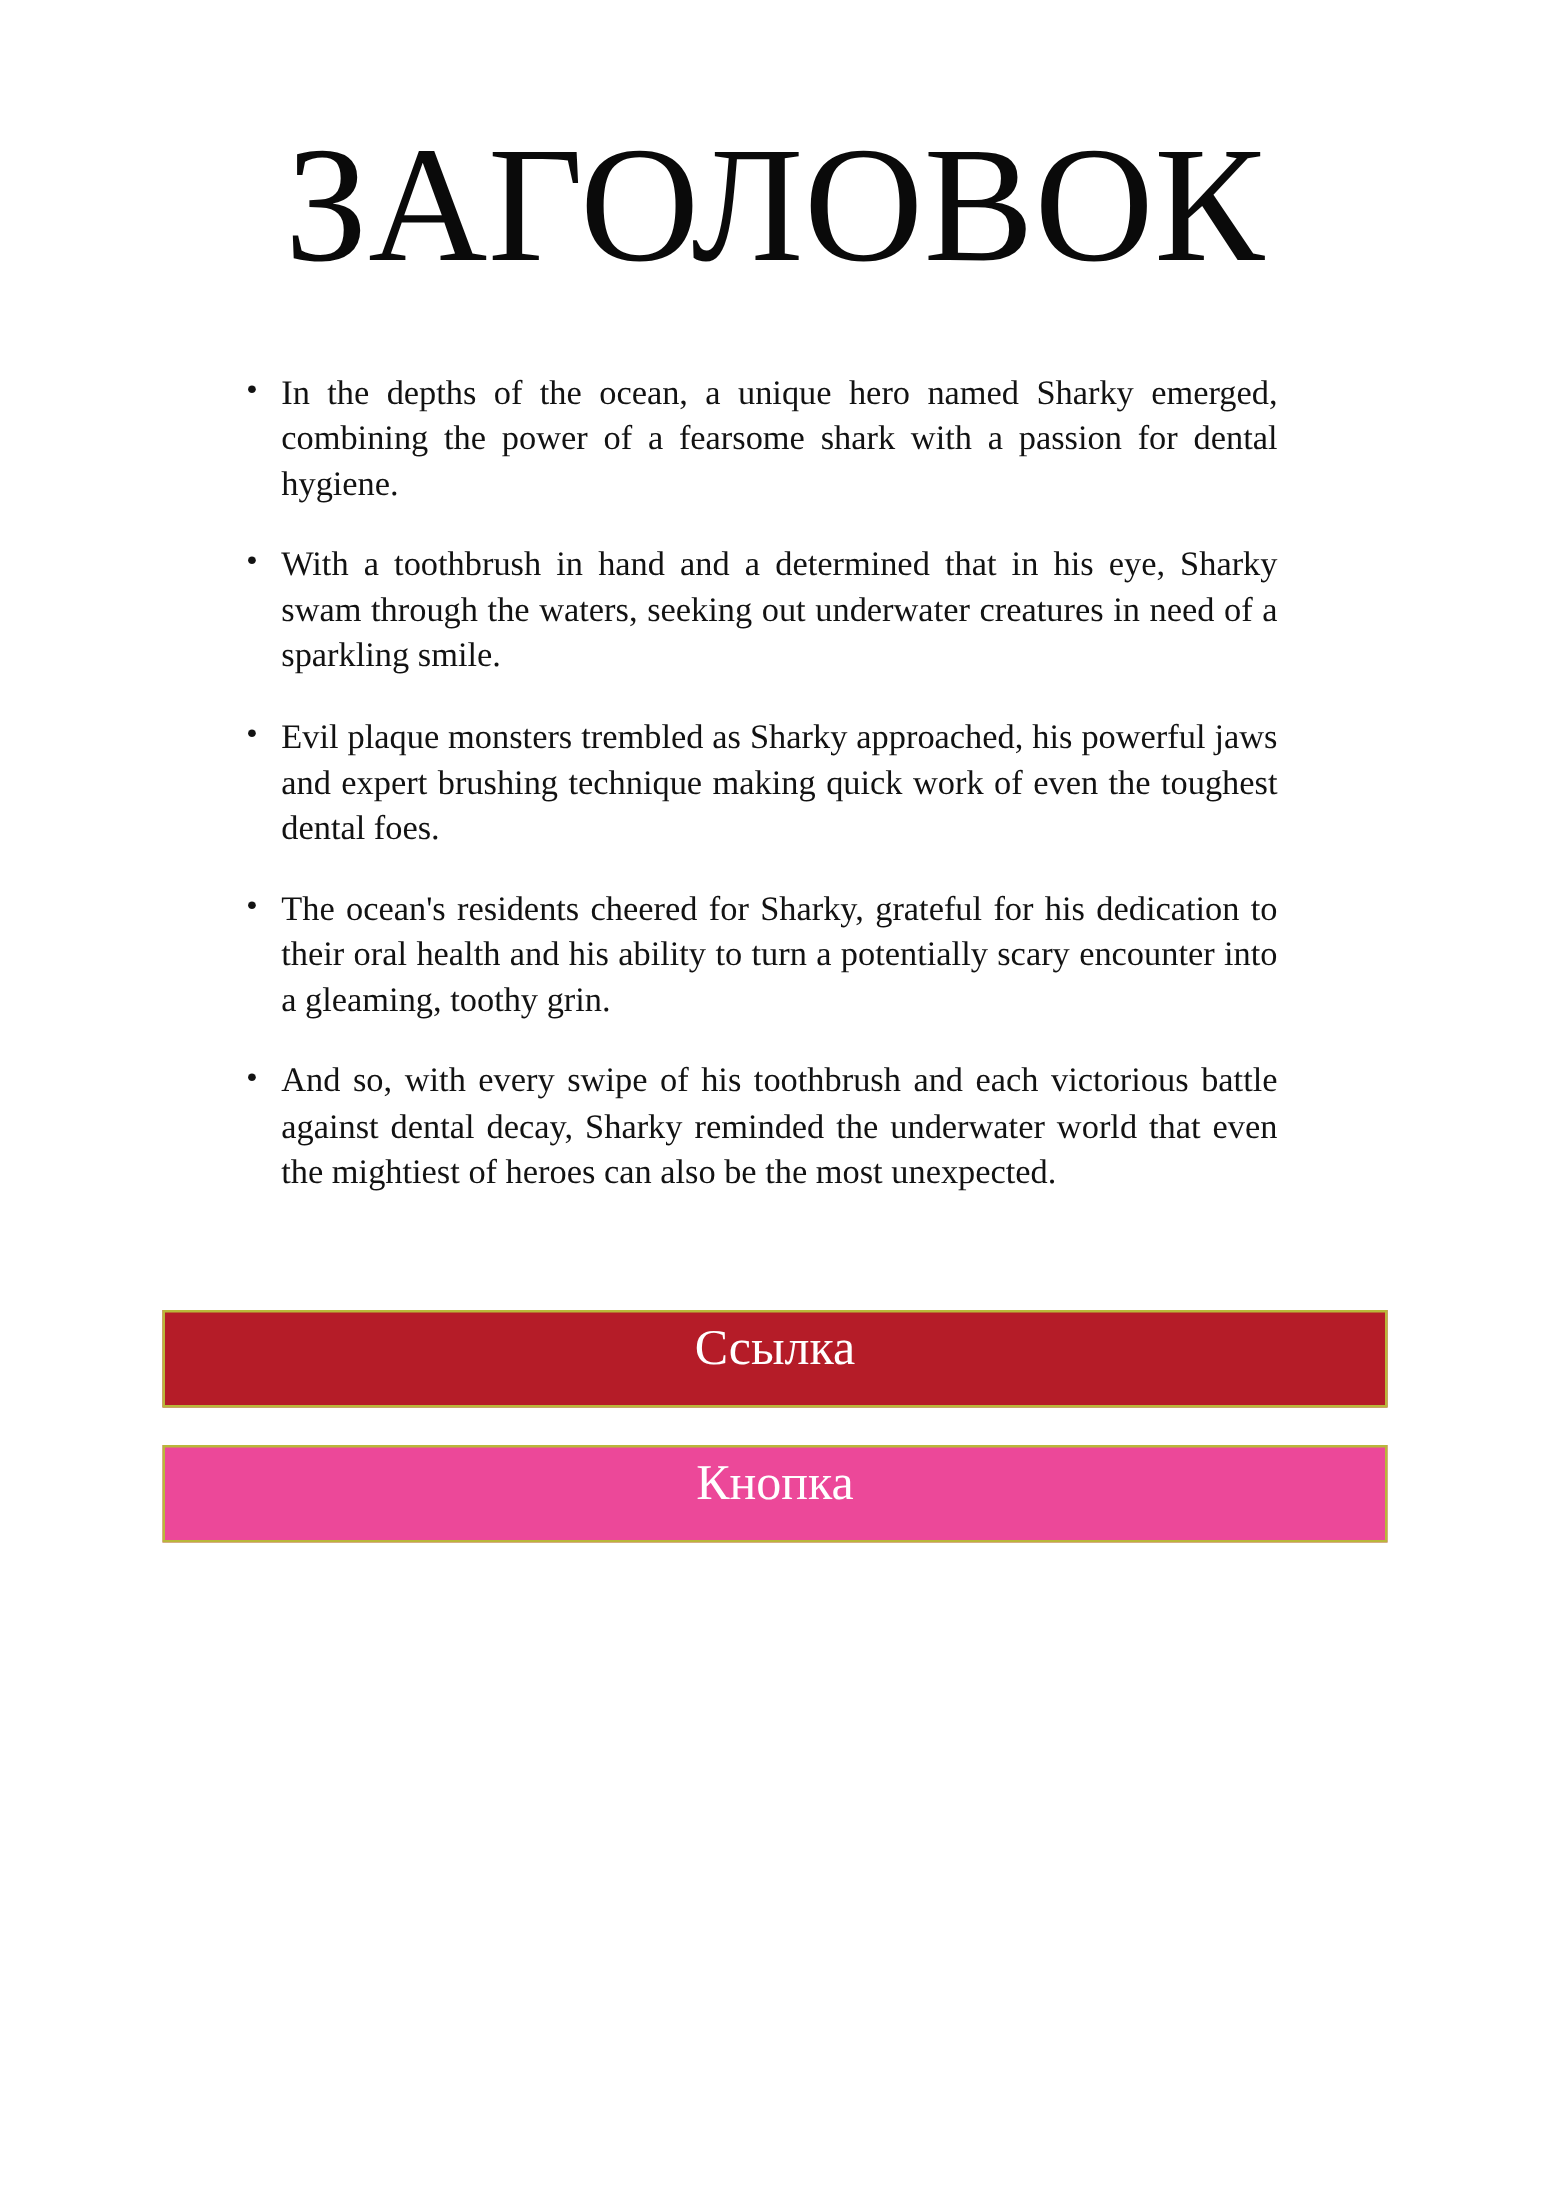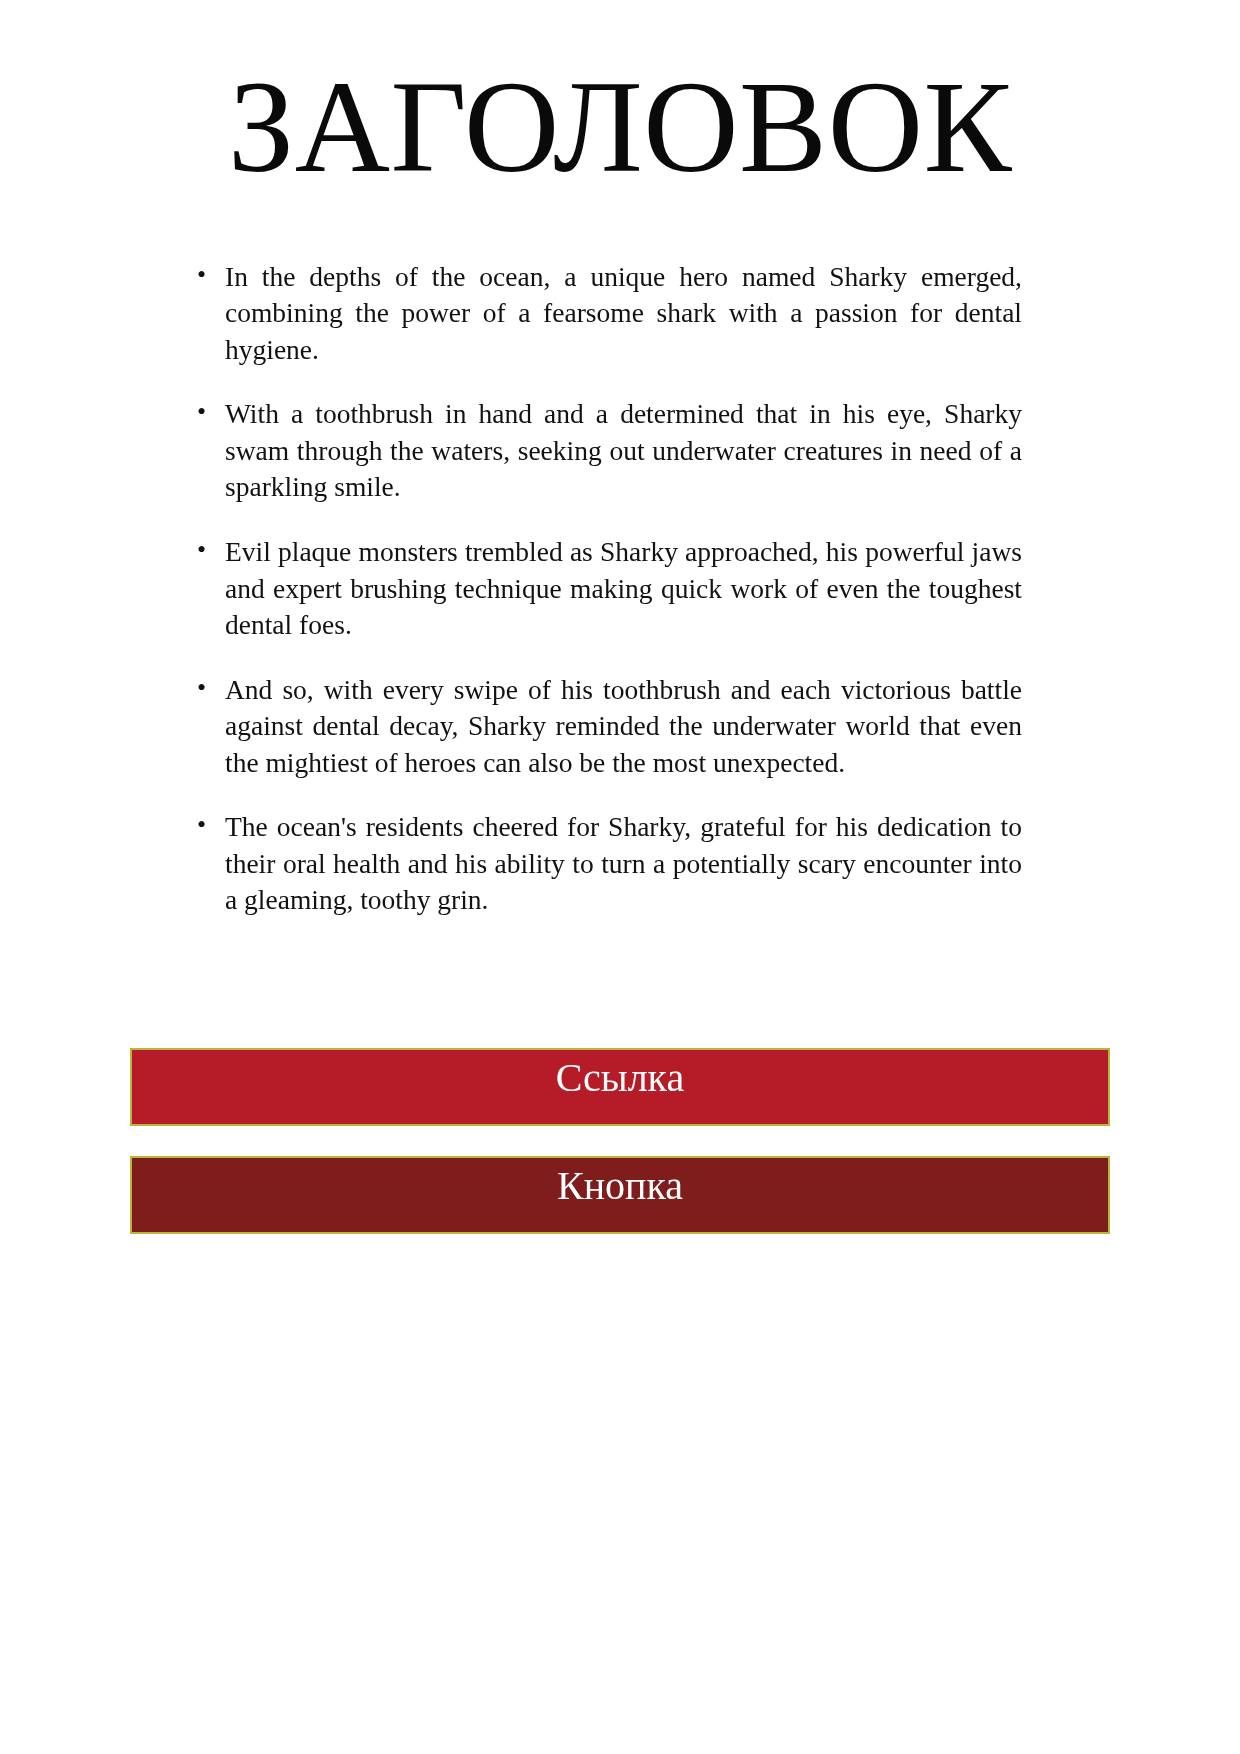--- a/index.html
+++ b/index.html
@@ -22,21 +22,21 @@
     padding: 0;
   }
   .title {
     font-family: "Liberation Serif", "DejaVu Serif", serif;
     font-weight: 400;
     font-size: 132px;
     line-height: 1.05;
     letter-spacing: 0.5px;
     text-align: center;
     margin: 0;
-    padding-top: 58px;
+    padding-top: 95px;
     padding-left: 40px;
     padding-right: 40px;
     color: #0a0a0a;
   }
   .content {
     margin: 0;
     padding: 0;
     font-family: Liberation Serif, serif;
   }
   .bullet-list {
@@ -89,37 +89,37 @@
     text-decoration: none;
     cursor: pointer;
     -webkit-appearance: none;
     appearance: none;
   }
   .btn-link {
     background: #b51c28;
     margin-bottom: 30px;
   }
   .btn-button {
-    background: #7f1d1d;
+    background: #ec4899;
   }
 </style>
 </head>
 <body>
 
 <div class="page">
 
   <h1 class="title">ЗАГОЛОВОК</h1>
 
   <div class="content">
     <ul class="bullet-list">
       <li class="bullet-item">In the depths of the ocean, a unique hero named Sharky emerged, combining the power of a fearsome shark with a passion for dental hygiene.</li>
       <li class="bullet-item">With a toothbrush in hand and a determined that in his eye, Sharky swam through the waters, seeking out underwater creatures in need of a sparkling smile.</li>
       <li class="bullet-item">Evil plaque monsters trembled as Sharky approached, his powerful jaws and expert brushing technique making quick work of even the toughest dental foes.</li>
+      <li class="bullet-item">The ocean's residents cheered for Sharky, grateful for his dedication to their oral health and his ability to turn a potentially scary encounter into a gleaming, toothy grin.</li>
       <li class="bullet-item">And so, with every swipe of his toothbrush and each victorious battle against dental decay, Sharky reminded the underwater world that even the mightiest of heroes can also be the most unexpected.</li>
-      <li class="bullet-item">The ocean's residents cheered for Sharky, grateful for his dedication to their oral health and his ability to turn a potentially scary encounter into a gleaming, toothy grin.</li>
     </ul>
   </div>
 
   <div class="buttons">
     <a class="btn btn-link" href="#">Ссылка</a>
     <button class="btn btn-button" type="button">Кнопка</button>
   </div>
 
 </div>
 

